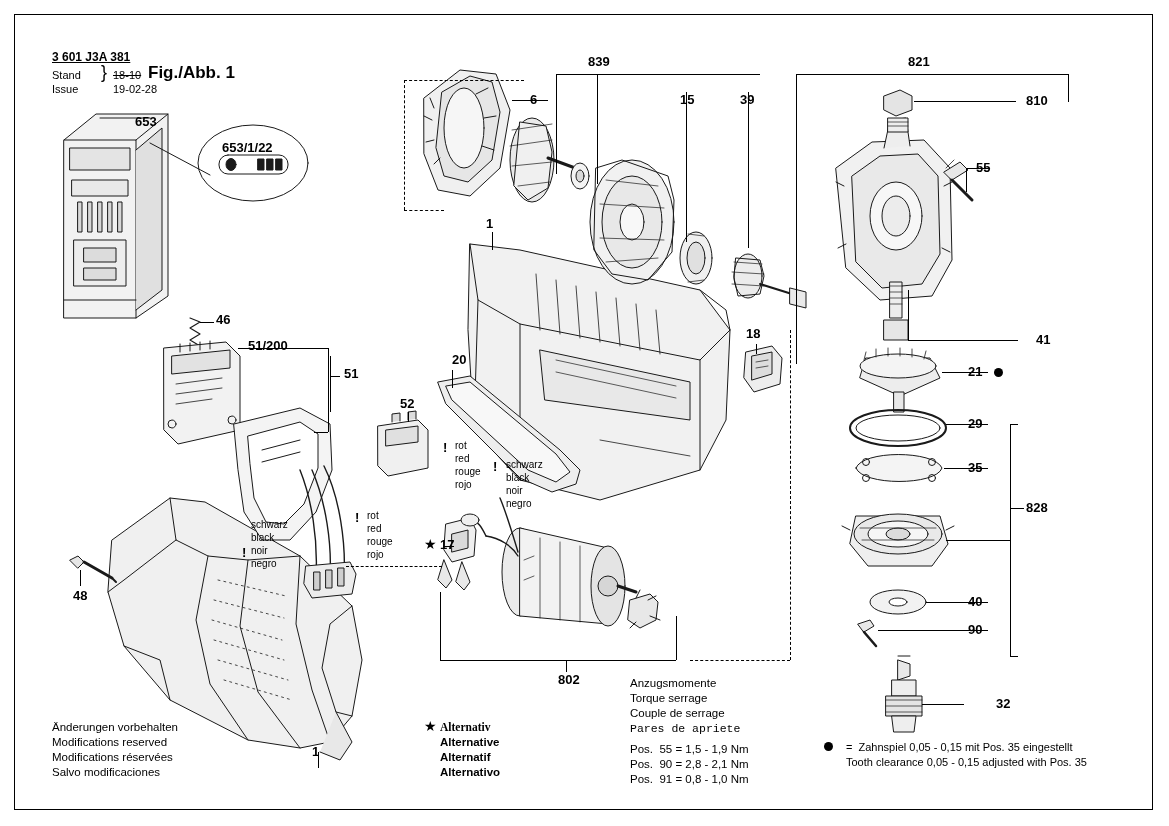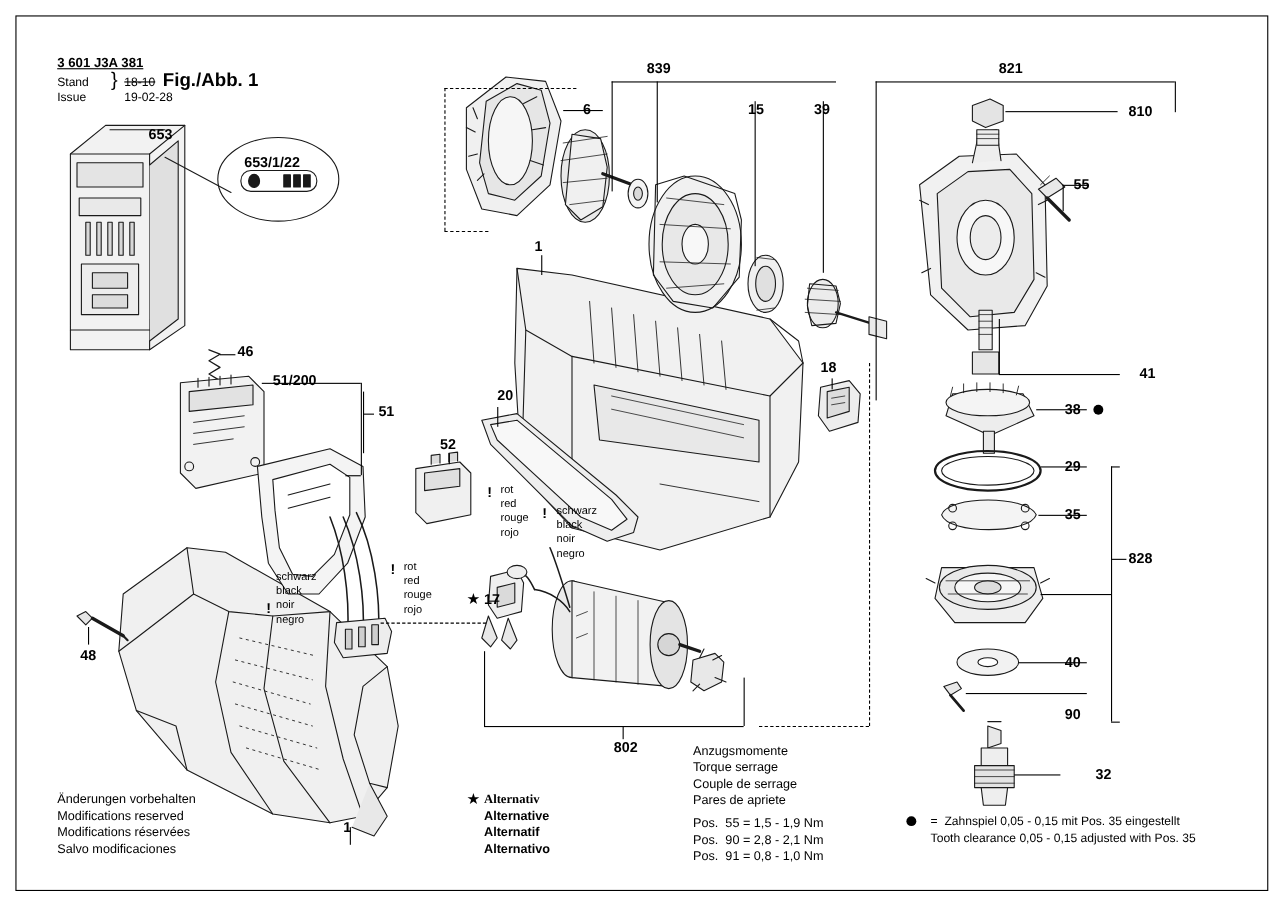--- a/index.html
+++ b/index.html
@@ -441,27 +441,27 @@
   <div class="txt num" style="left:530px; top:92px;">6</div>
   <div class="txt num" style="left:588px; top:54px;">839</div>
   <div class="txt num" style="left:680px; top:92px;">15</div>
   <div class="txt num" style="left:740px; top:92px;">39</div>
   <div class="txt num" style="left:452px; top:352px;">20</div>
   <div class="txt num" style="left:746px; top:326px;">18</div>
   <div class="txt num" style="left:908px; top:54px;">821</div>
   <div class="txt num" style="left:1026px; top:93px;">810</div>
   <div class="txt num" style="left:976px; top:160px;">55</div>
   <div class="txt num" style="left:1036px; top:332px;">41</div>
-  <div class="txt num" style="left:968px; top:364px;">38</div>
+  <div class="txt num" style="left:968px; top:364px;">21</div>
   <div class="bullet" style="left:994px; top:368px;"></div>
   <div class="txt num" style="left:968px; top:416px;">29</div>
   <div class="txt num" style="left:968px; top:460px;">35</div>
   <div class="txt num" style="left:1026px; top:500px;">828</div>
   <div class="txt num" style="left:968px; top:594px;">40</div>
-  <div class="txt num" style="left:968px; top:622px;margin-top:20px;">90</div>
+  <div class="txt num" style="left:968px; top:622px;">90</div>
   <div class="txt num" style="left:968px; top:696px;margin-left:28px;">32</div>
   <div class="txt num" style="left:558px; top:672px;">802</div>
 
   <div class="star" style="left:424px; top:536px;">★</div>
   <div class="txt num" style="left:440px; top:537px;">17</div>
 
   <div class="excl" style="left:443px; top:440px;">!</div>
   <div class="txt tiny" style="left:455px; top:440px;">rot</div>
   <div class="txt tiny" style="left:455px; top:453px;">red</div>
   <div class="txt tiny" style="left:455px; top:466px;">rouge</div>
@@ -492,21 +492,21 @@
 
   <div class="star" style="left:424px; top:718px;">★</div>
   <div class="txt alt" style="left:440px; top:720px;font-family:Liberation Serif, serif;">Alternativ</div>
   <div class="txt alt" style="left:440px; top:735px;">Alternative</div>
   <div class="txt alt" style="left:440px; top:750px;">Alternatif</div>
   <div class="txt alt" style="left:440px; top:765px;">Alternativo</div>
 
   <div class="txt torque" style="left:630px; top:676px;">Anzugsmomente</div>
   <div class="txt torque" style="left:630px; top:691px;">Torque serrage</div>
   <div class="txt torque" style="left:630px; top:706px;">Couple de serrage</div>
-  <div class="txt torque" style="left:630px; top:721px;">Pares de apriete</div>
+  <div class="txt torque" style="left:630px; top:721px;font-family:Liberation Mono, monospace;">Pares de apriete</div>
   <div class="txt torque" style="left:630px; top:742px;">Pos.  55 = 1,5 - 1,9 Nm</div>
   <div class="txt torque" style="left:630px; top:757px;">Pos.  90 = 2,8 - 2,1 Nm</div>
   <div class="txt torque" style="left:630px; top:772px;">Pos.  91 = 0,8 - 1,0 Nm</div>
 
   <div class="bullet" style="left:824px; top:742px;"></div>
   <div class="txt foot" style="left:846px; top:740px;">=  Zahnspiel 0,05 - 0,15 mit Pos. 35 eingestellt</div>
   <div class="txt foot" style="left:846px; top:755px;">Tooth clearance 0,05 - 0,15 adjusted with Pos. 35</div>
 
 </div>
 

